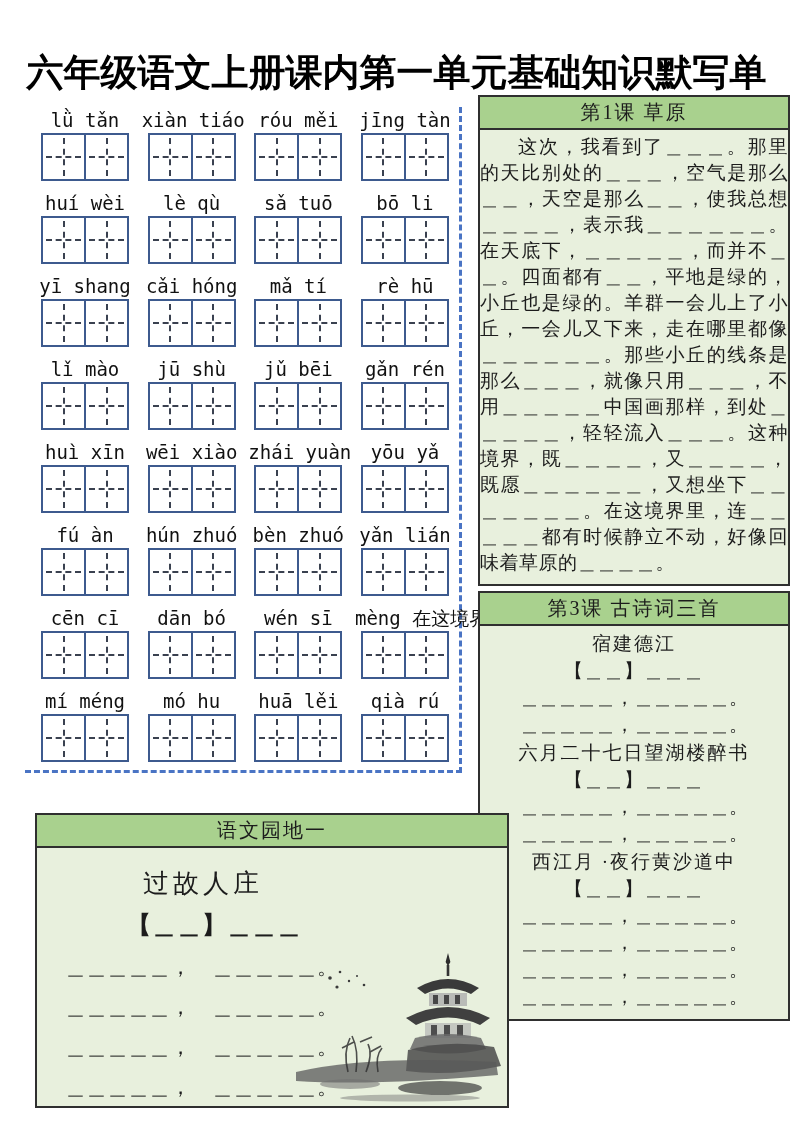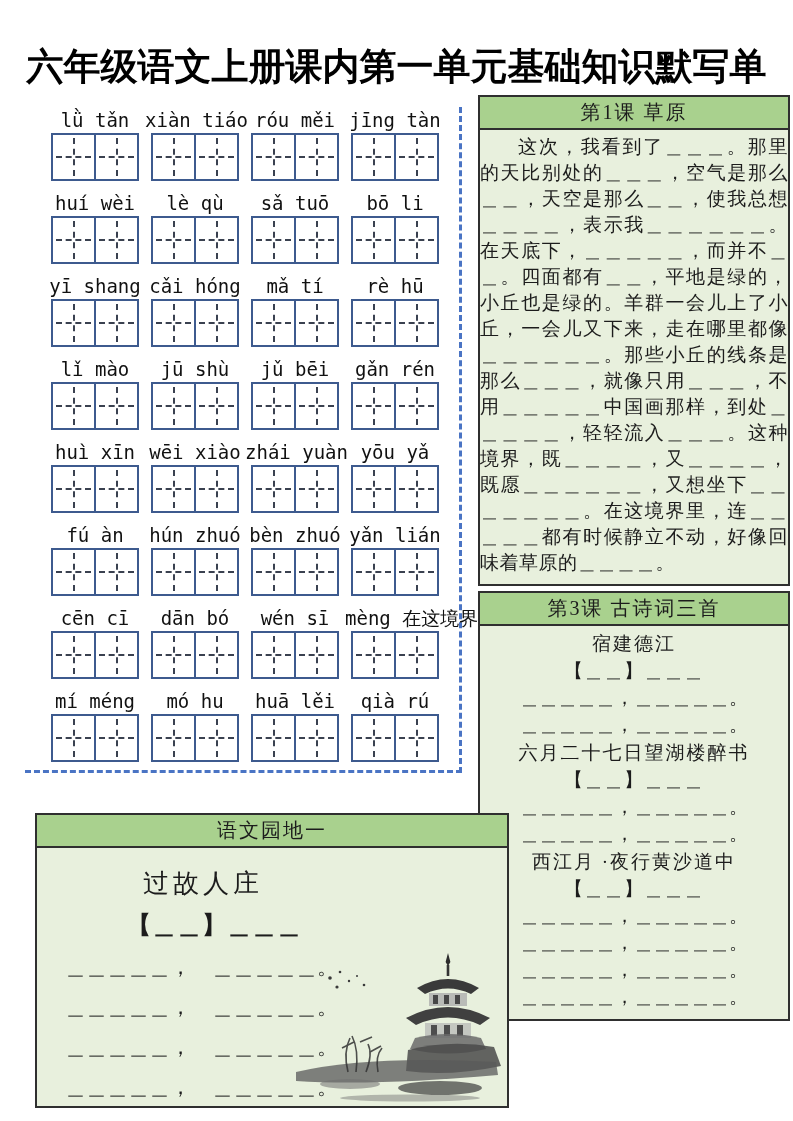--- a/index.html
+++ b/index.html
@@ -14,32 +14,32 @@
   html,body{margin:0;padding:0;}
   body{
     width:793px;height:1121px;background:#ffffff;
     font-family:"Liberation Serif","DejaVu Serif",serif;color:var(--ink);
     position:relative;overflow:hidden;
   }
   .sheet{position:absolute;inset:0;}
 
   
   .page-title{
-    position:absolute;top:36px;left:0;right:0;margin:6px;
+    position:absolute;top:36px;left:0;right:0;margin:12px;
     text-align:center;font-size:37px;font-weight:900;letter-spacing:0px;color:#000;
   }
 
   
   .pinyin-section{
     position:absolute;left:25px;top:107px;width:437px;height:666px;
     border-right:3px dashed var(--dash_blue);
     border-bottom:3px dashed var(--dash_blue);
     padding:2px 4px 0 10px;
   }
-  .prow{display:flex;justify-content:center;height:73px;margin-bottom:10px;}
+  .prow{display:flex;justify-content:space-between;height:73px;margin-bottom:10px;}
   .word{width:100px;text-align:center;}
   .py{
     font-family:"DejaVu Sans Mono","Liberation Mono",monospace;
     font-size:19px;line-height:23px;white-space:nowrap;color:#111;
   }
   .grid{
     width:88px;height:48px;margin:1px auto 0;display:flex;
     border:2px solid var(--grid_blue);background:#fff;
   }
   .cell{flex:1;position:relative;}

